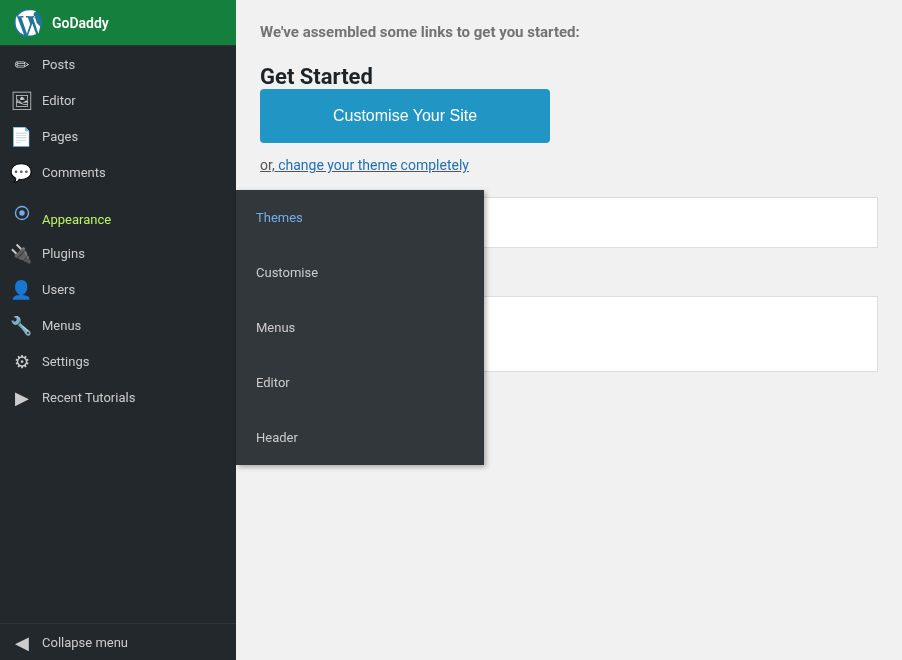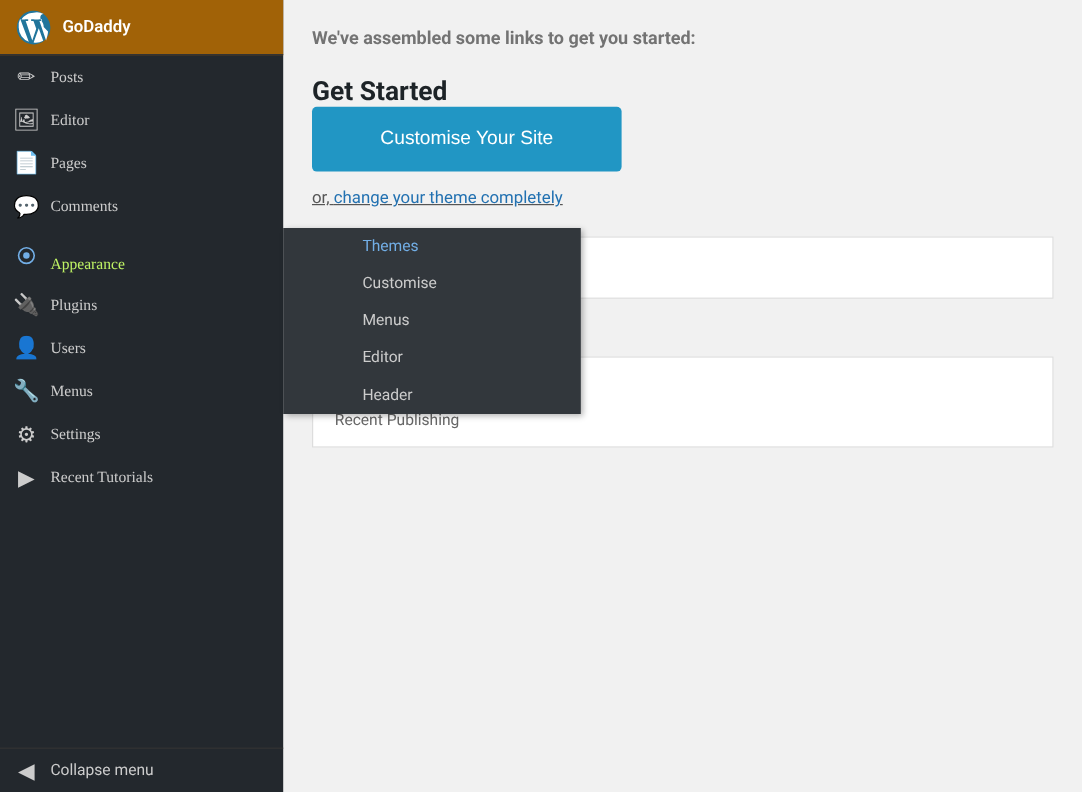--- a/index.html
+++ b/index.html
@@ -12,21 +12,21 @@
       height: 660px;
       flex-shrink: 0;
       position: relative;
       z-index: 100;
     }
 
     .sidebar-brand {
       display: flex;
       align-items: center;
       padding: 8px 12px;
-      background: #a16207;
+      background: #15803d;
       border-bottom: 1px solid #333;
       height: 46px;
     }
 
     .sidebar-brand-icon {
       width: 32px;
       height: 32px;
       margin-right: 8px;
       flex-shrink: 0;
     }
@@ -54,41 +54,40 @@
       height: 20px;
       margin-right: 10px;
       flex-shrink: 0;
       display: flex;
       align-items: center;
       justify-content: center;
       color: inherit;
       font-size: 18px;
     }
 
-    .sidebar-item-label { font-size: 13px; font-family: Liberation Serif, serif; }
+    .sidebar-item-label { font-size: 13px; }
 
     
     .submenu {
       position: absolute;
       left: 236px;
       top: 0;
       width: 248px;
       background: #32373c;
       z-index: 200;
       box-shadow: 2px 2px 5px rgba(0,0,0,0.3);
     }
 
     .submenu-item {
       display: block;
-      padding: 8px 20px;
+      padding: 20px 20px;
       color: #ccc;
       font-size: 13px;
       cursor: pointer;
       text-decoration: none;
-      margin-left: 46px;
     }
 
     .submenu-item.active { color: #72aee6; }
 
     
     .main-content {
       flex: 1;
       padding: 20px 24px;
       overflow-y: auto;
       background: #f1f1f1;
@@ -103,21 +102,21 @@
     }
 
     .get-started-title {
       font-size: 22px;
       font-weight: 700;
       color: #1d2327;
     }
 
     .customise-btn {
       display: block;
-      width: 258px;
+      width: 290px;
       background: #2196c4;
       color: #fff;
       border: none;
       border-radius: 4px;
       padding: 18px 20px;
       font-size: 16px;
       font-weight: 500;
       cursor: pointer;
       text-align: center;
       margin-bottom: 14px;

